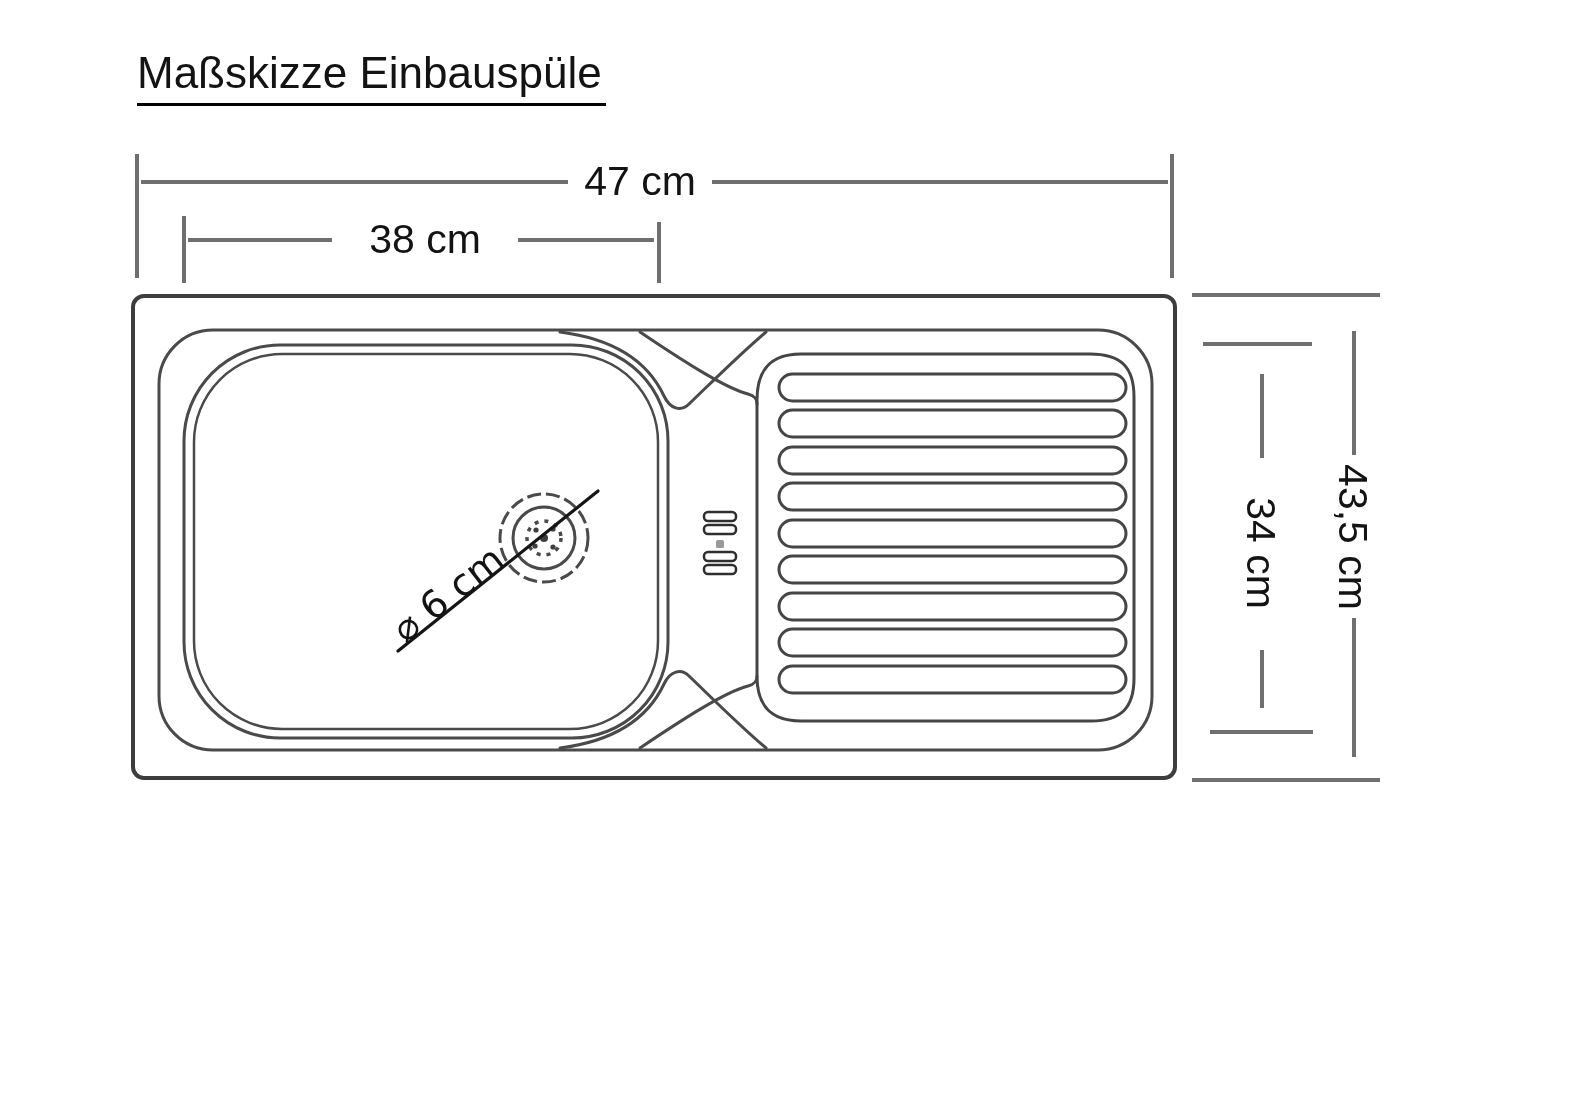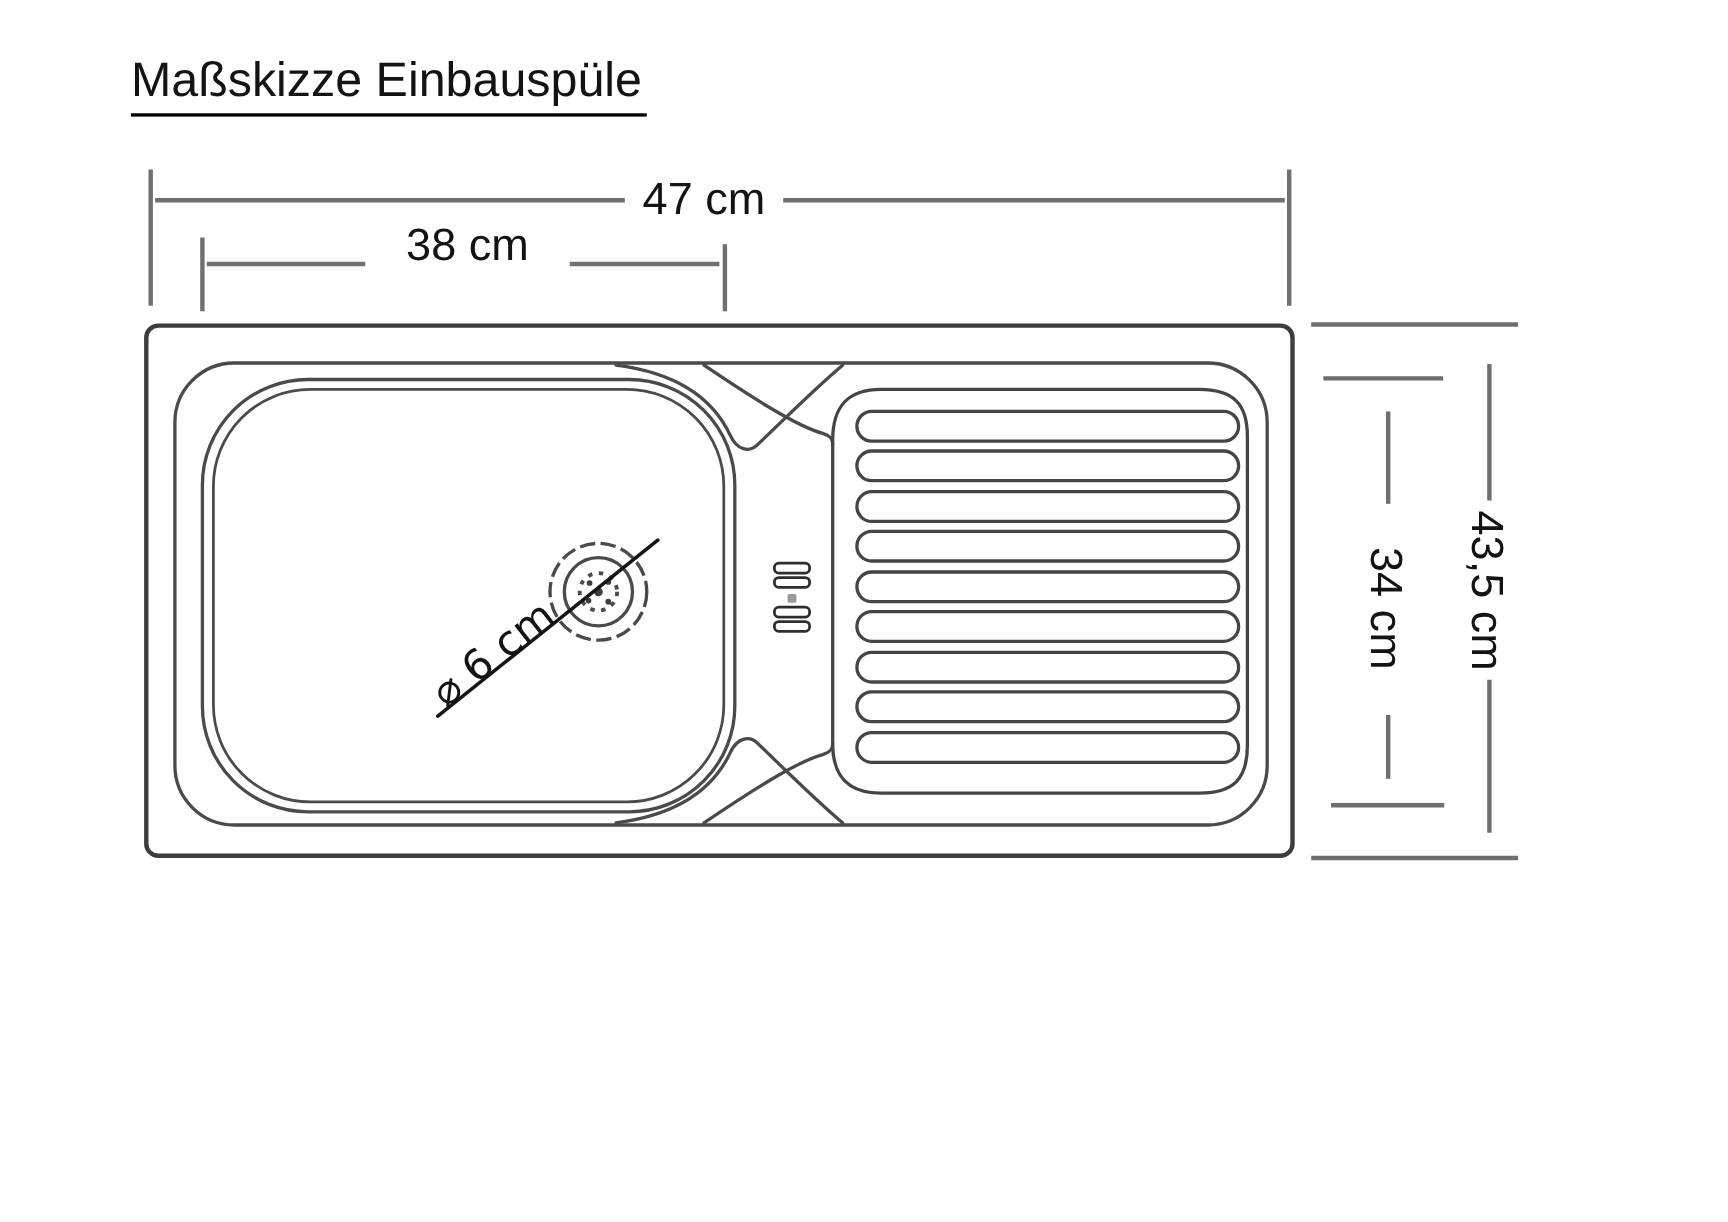--- a/index.html
+++ b/index.html
@@ -16,21 +16,21 @@
     font-family: "Liberation Sans", "DejaVu Sans", sans-serif;
     color: #111111;
   }
   .drawing-svg {
     position: absolute;
     left: 0;
     top: 0;
   }
   .page-title {
     position: absolute;
-    left: 119px;
+    left: 137px;
     top: 48px;
     font-size: 44px;
     font-weight: 400;
     letter-spacing: 0px;
     color: #131313;
     border-bottom: 3px solid #000000;
     padding: 0 4px 5px 0;
     white-space: nowrap;
   }
   .dim-label {
@@ -132,21 +132,21 @@
       <circle cx="535" cy="546" r="2.6" fill="#3d3d3d" stroke="none"></circle>
     </g>
 
     <line x1="398" y1="651" x2="598" y2="491" stroke="#151515" stroke-width="3.2" stroke-linecap="round"></line>
   </svg>
 
   <div class="page-title">Maßskizze Einbauspüle</div>
 
   <div class="dim-label" style="left:640px; top:181px;">47 cm</div>
 
-  <div class="dim-label" style="left:425px; top:223px;">38 cm</div>
+  <div class="dim-label" style="left:425px; top:239px;">38 cm</div>
 
   <div class="dim-label rot90" style="left:1352px; top:537px;">43,5 cm</div>
 
   <div class="dim-label rot90" style="left:1260px; top:553px;">34 cm</div>
 
   <div class="dim-label diag" style="left:448px; top:594px;">⌀ 6 cm</div>
 
 </div>
 
 </body></html>

